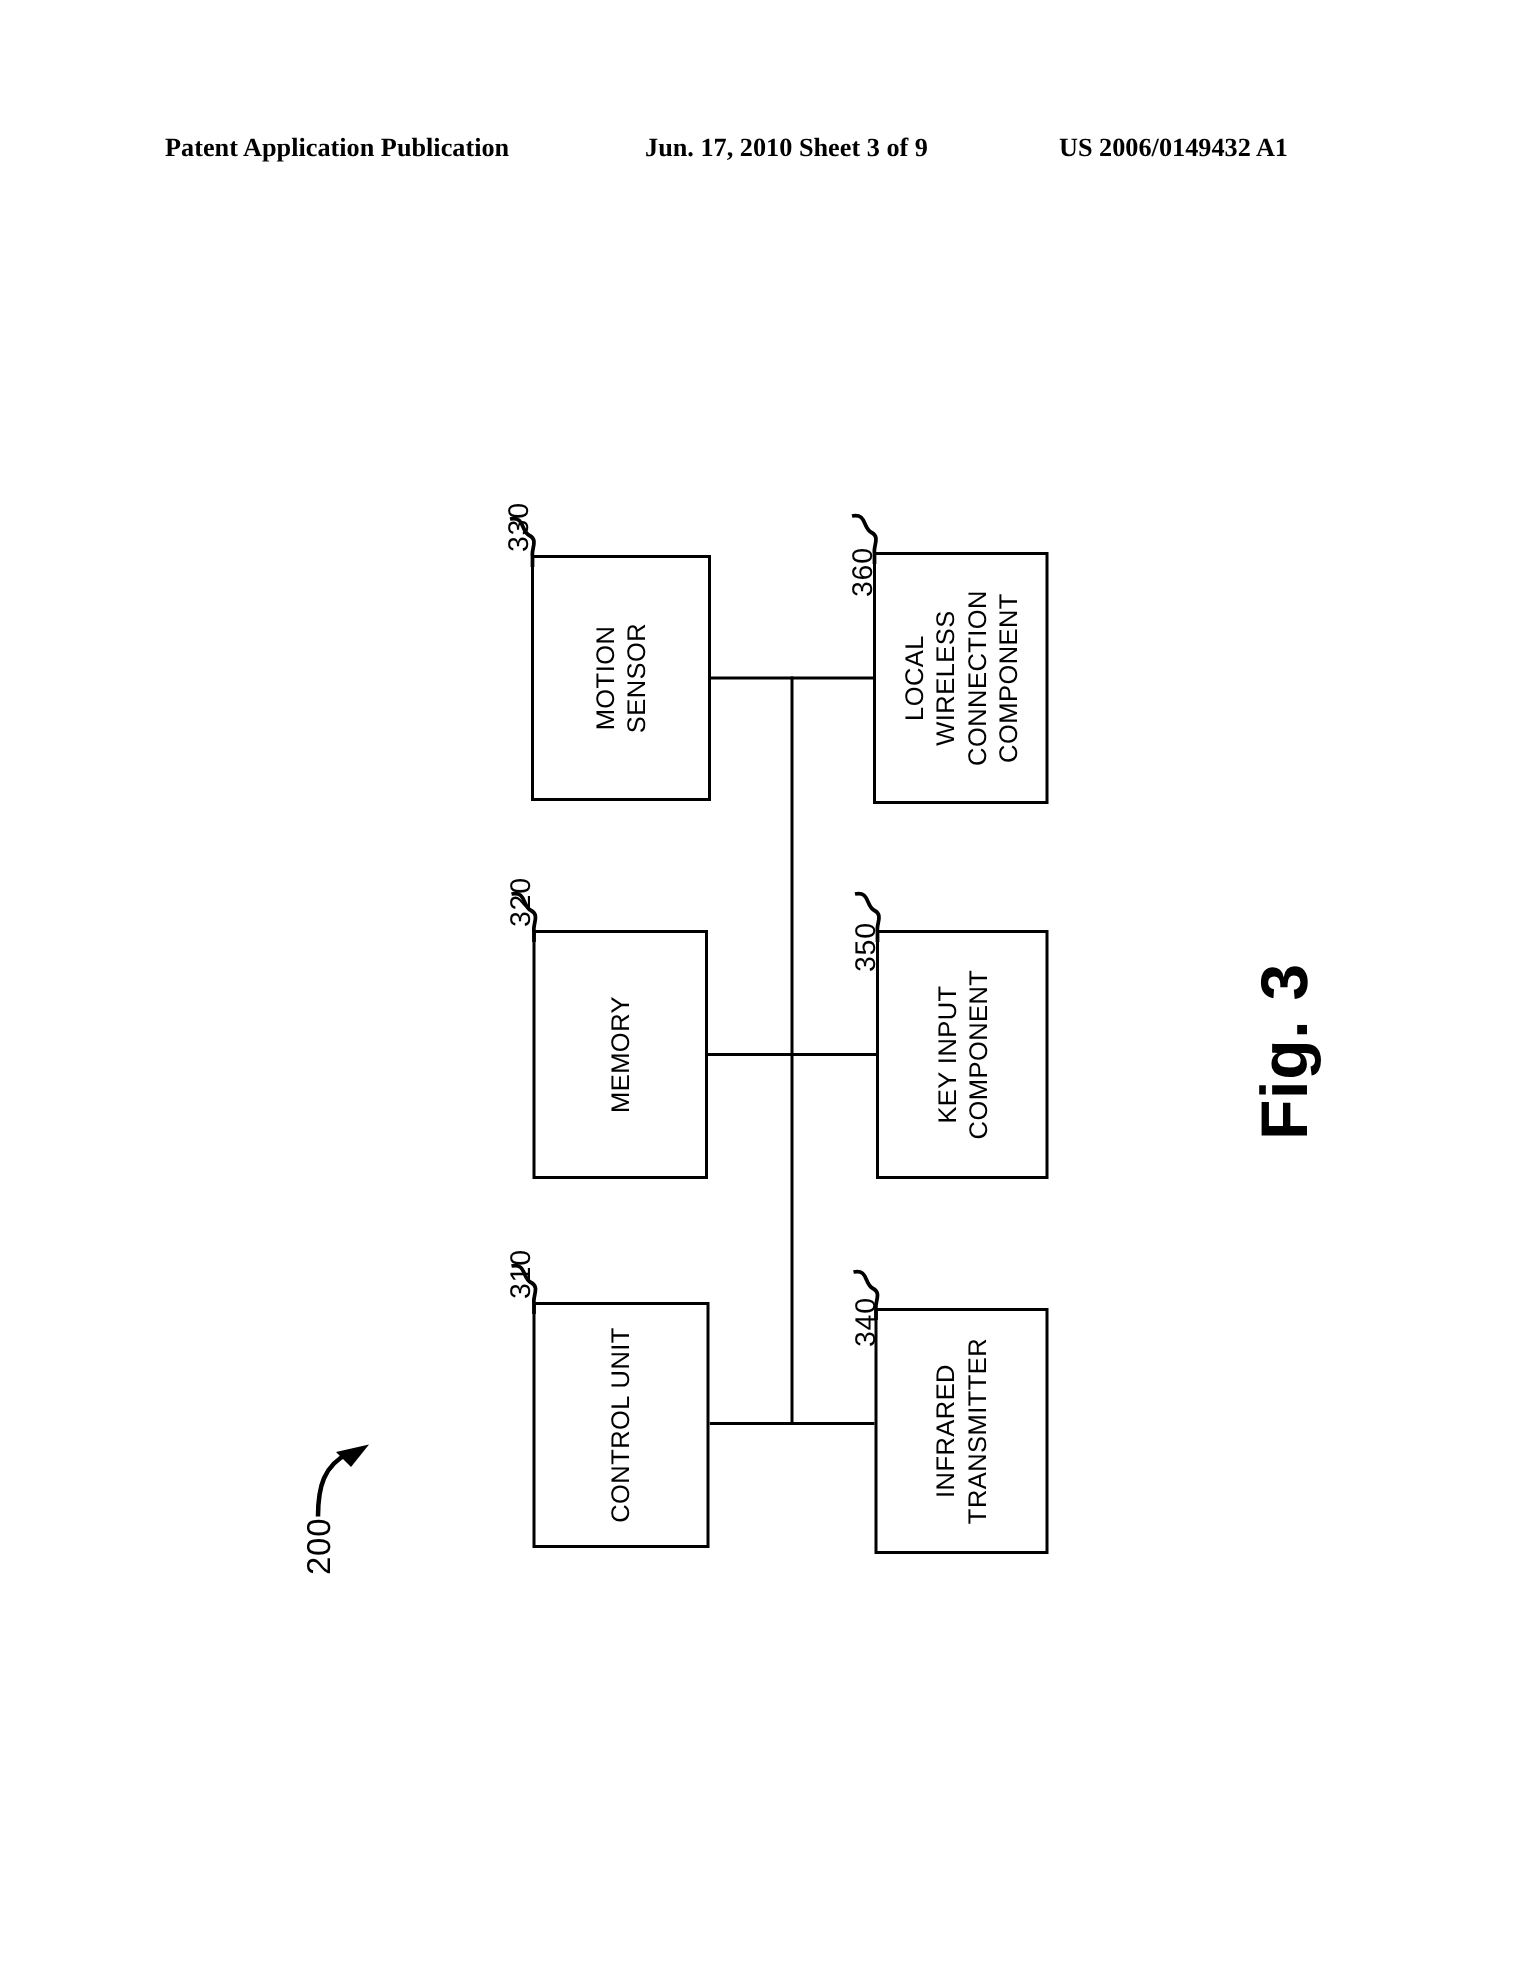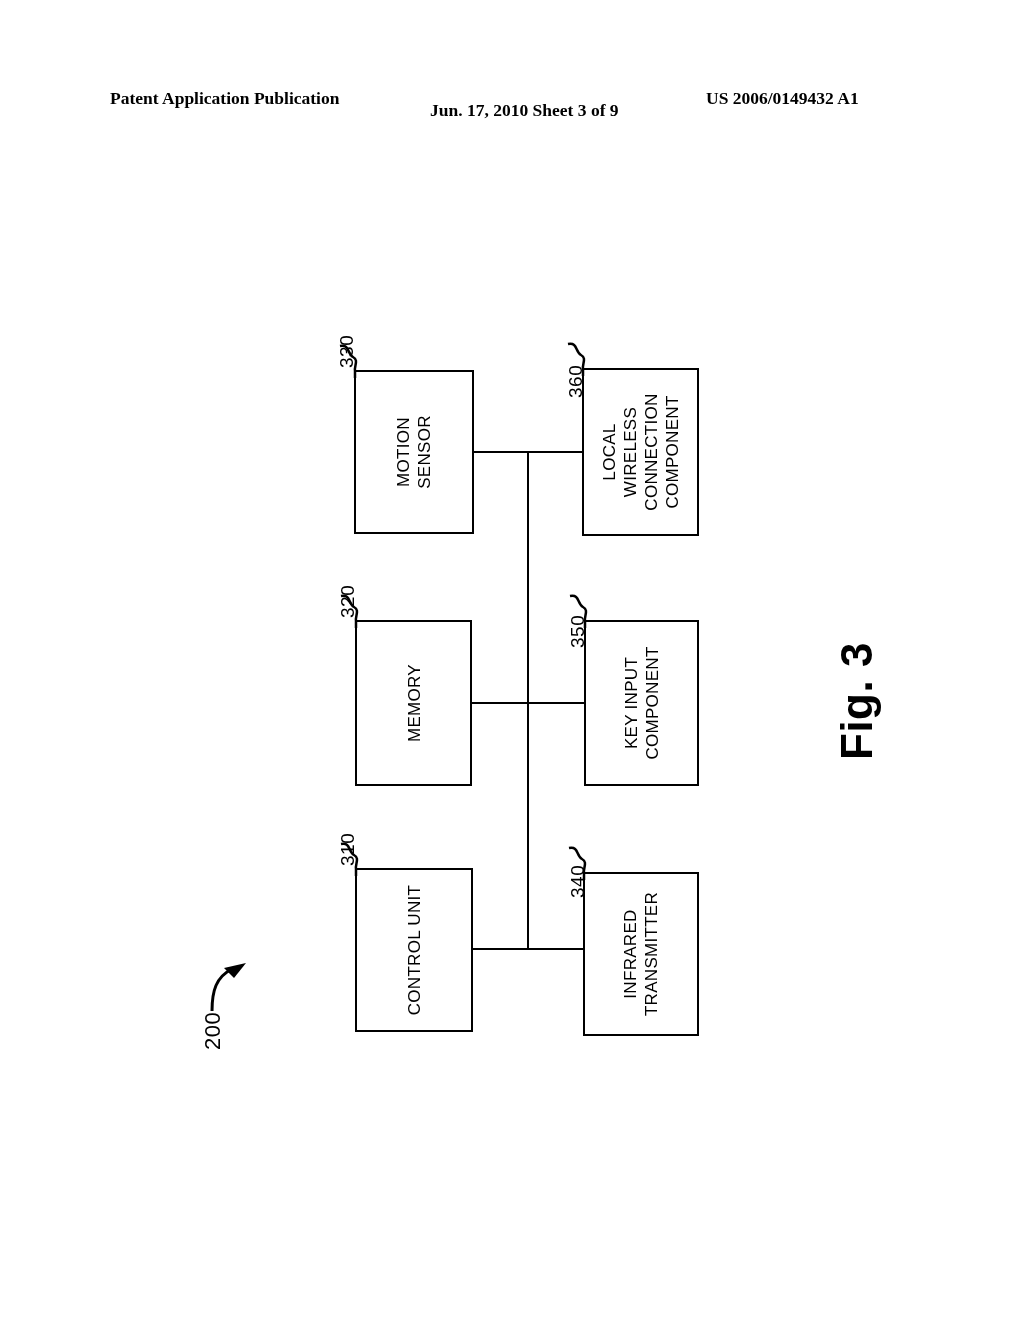--- a/index.html
+++ b/index.html
@@ -23,21 +23,21 @@
     top: 88px;
     width: 1024px;
     height: 26px;
     font-family: "Liberation Serif", serif;
     font-weight: bold;
     font-size: 17.5px;
     letter-spacing: 0px;
     white-space: nowrap;
   }
   .hdr-left  { position: absolute; left: 110px;  top: 0; }
-  .hdr-mid   { position: absolute; left: 430px;  top: 12px; }
+  .hdr-mid   { position: absolute; left: 430px;  top: 0; }
   .hdr-right { position: absolute; left: 706px;  top: 0; }
 
   
   #diagram {
     position: absolute;
     left: 0;
     top: 0;
     width: 1024px;
     height: 1320px;
   }

